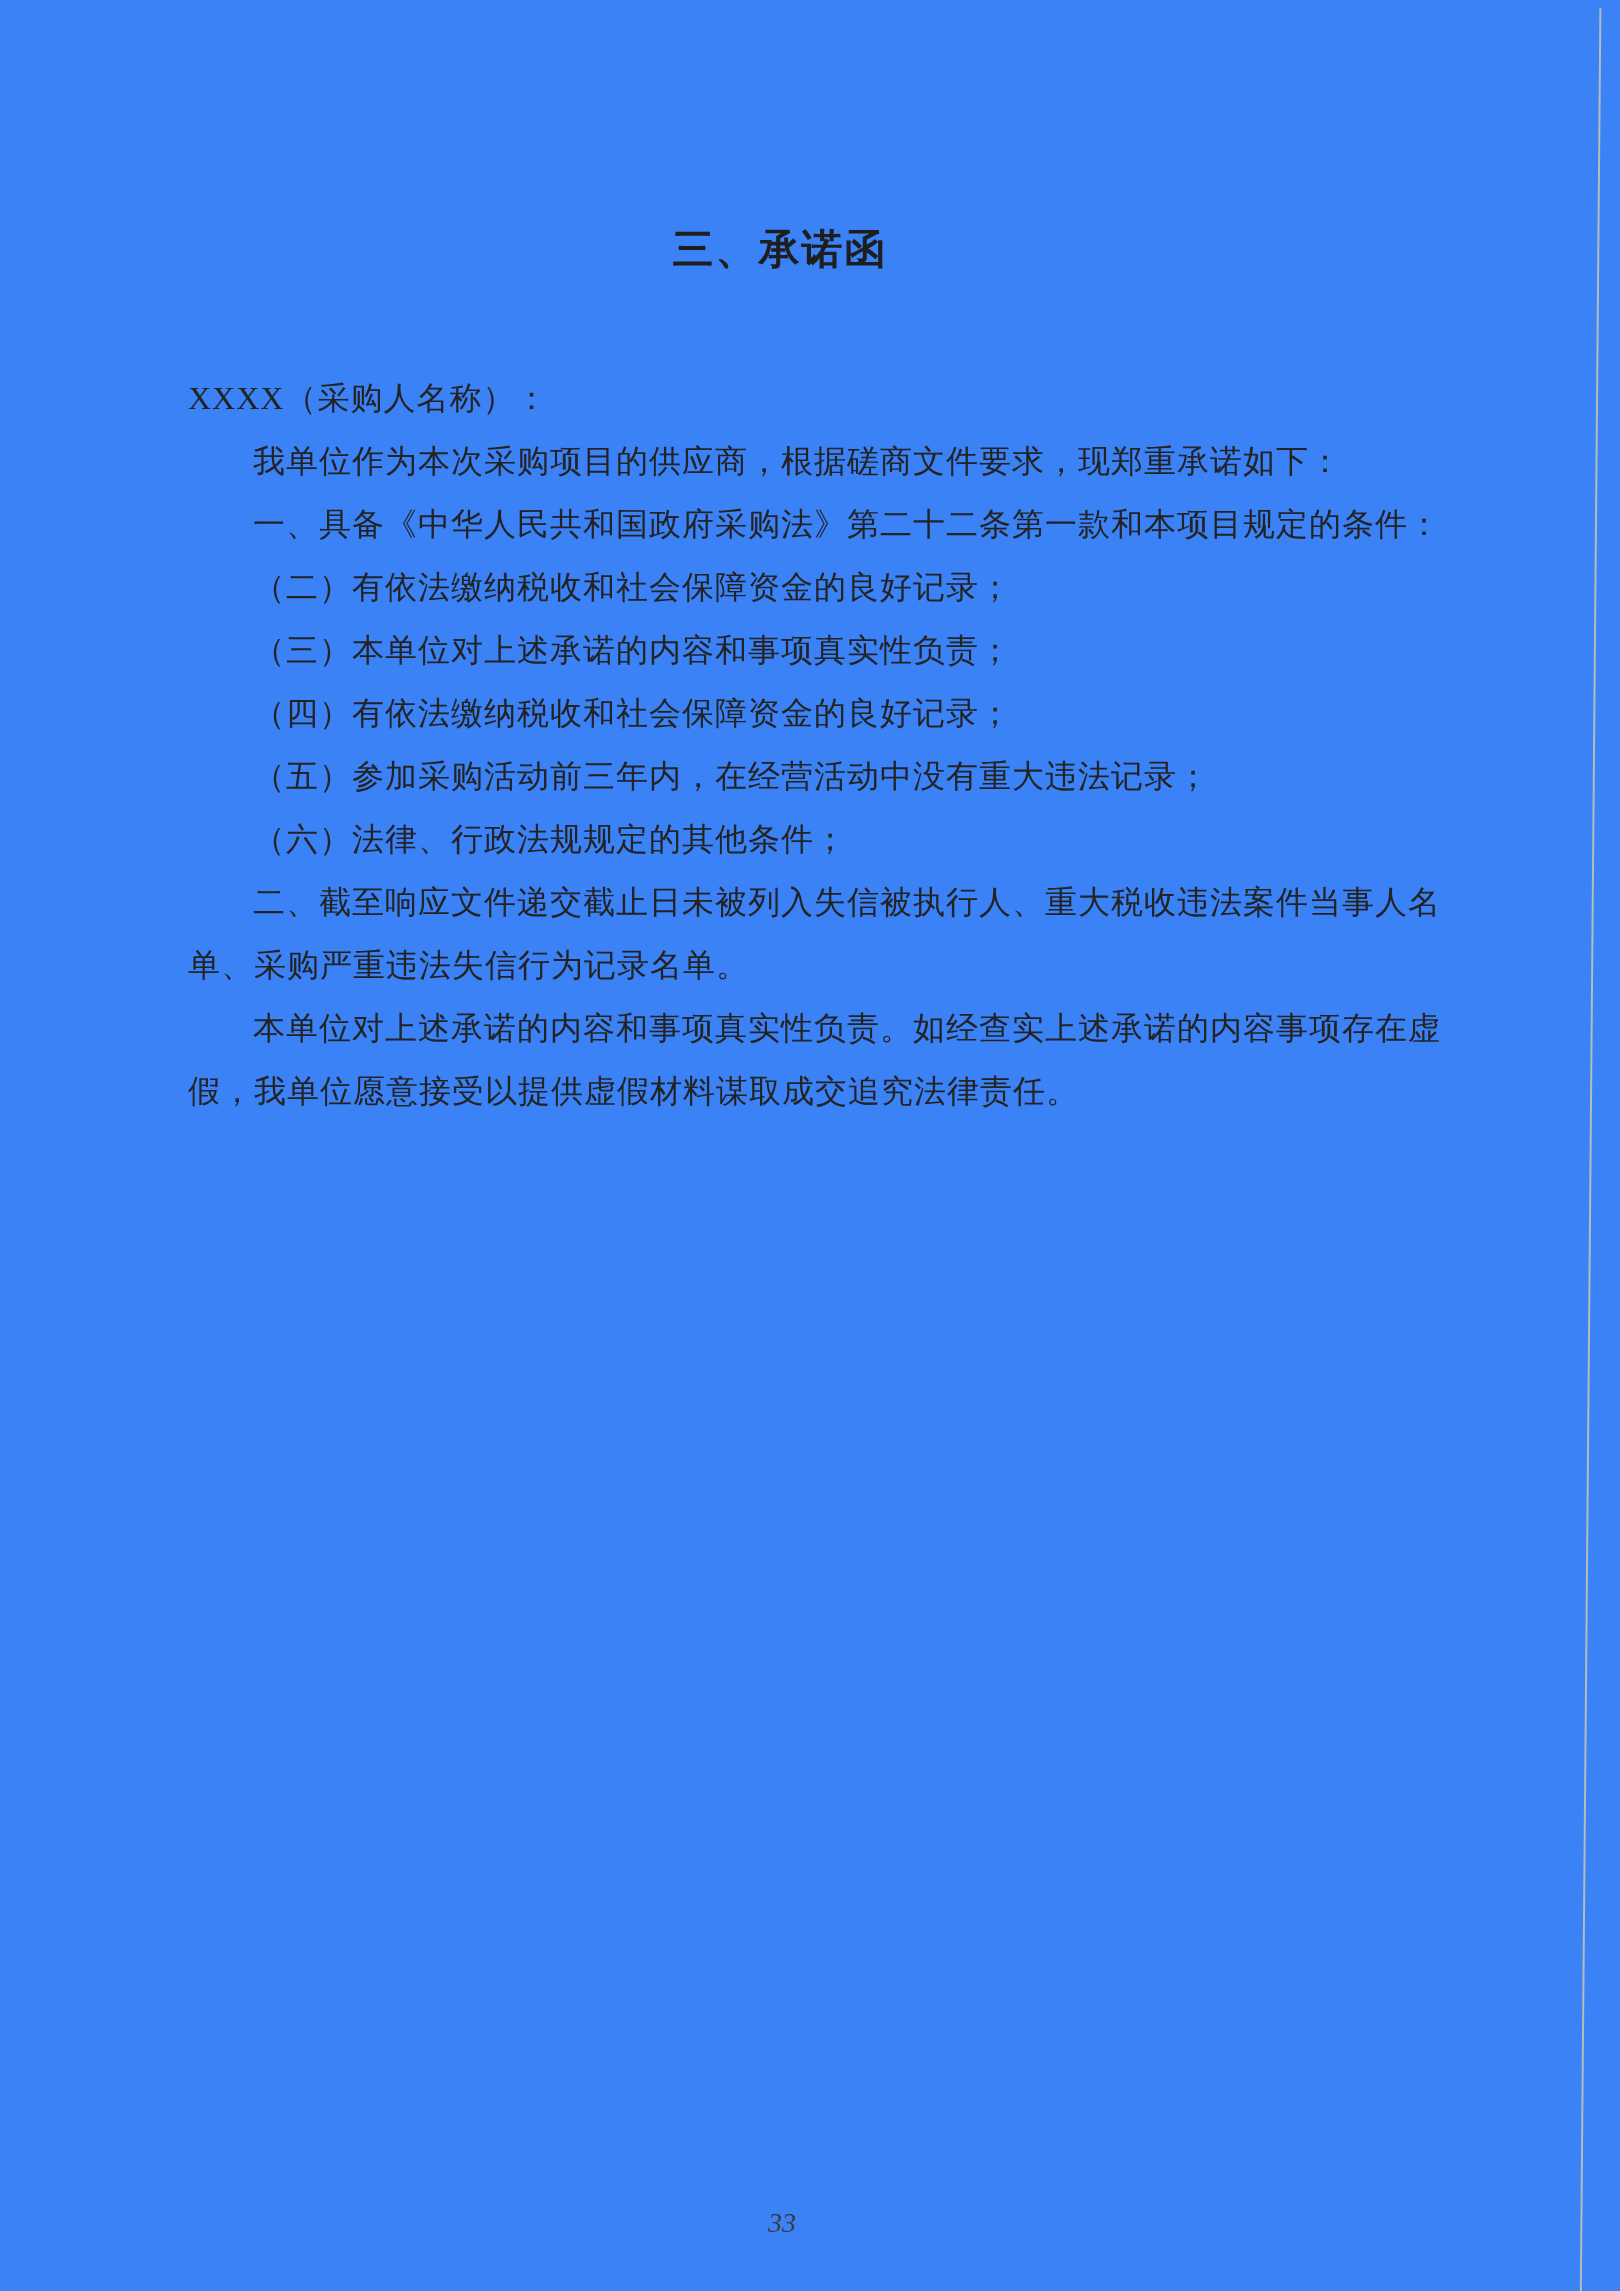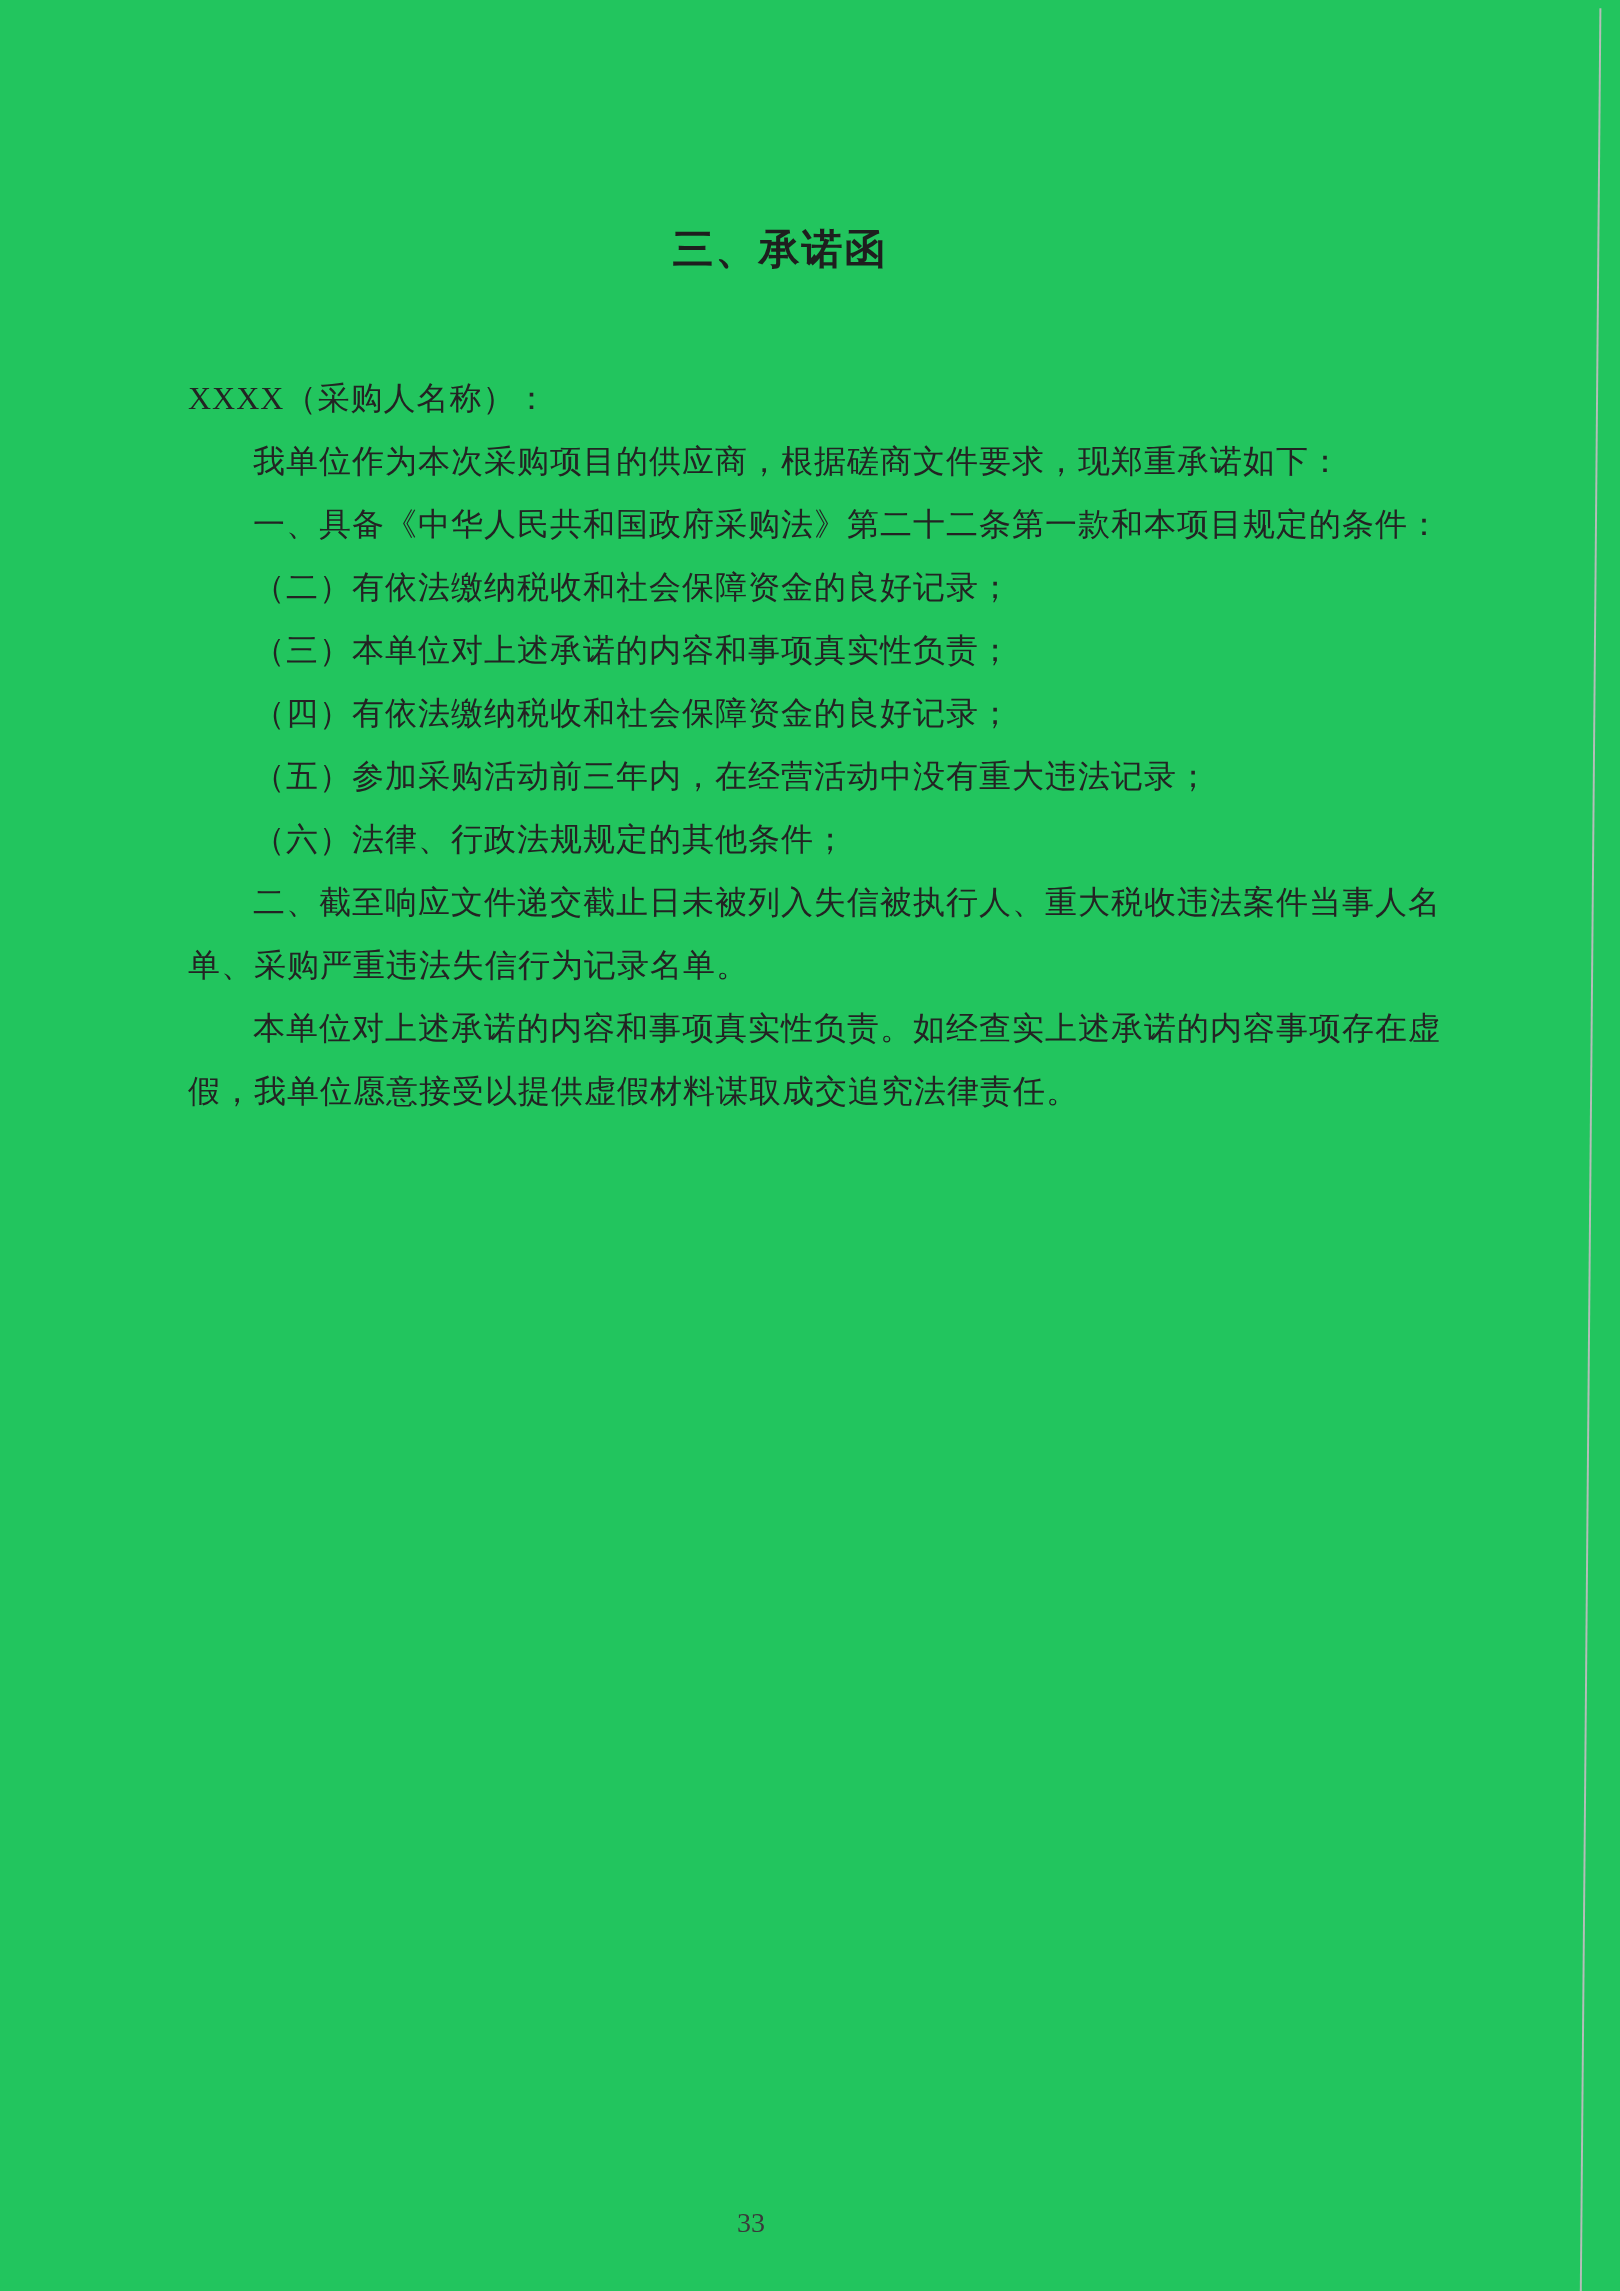--- a/index.html
+++ b/index.html
@@ -4,21 +4,21 @@
 <style>
   html, body {
     margin: 0;
     padding: 0;
     background: #ffffff;
   }
   .page {
     position: relative;
     width: 1620px;
     height: 2292px;
-    background: #22c55e;
+    background: #3b82f6;
     overflow: hidden;
     font-family: "Liberation Serif", "DejaVu Serif", serif;
     color: #232323;
   }
   .title {
     position: absolute;
     top: 222px;
     left: 0;
     width: 1560px;
     margin: 0;
@@ -57,23 +57,24 @@
     height: 68px;
   }
   .signature-block .date-line {
     padding-left: 32px;
   }
   .page-number {
     position: absolute;
     top: 2207px;
     left: 737px;
     width: 59px;
-    text-align: left;
+    text-align: right;
     font-size: 28px;
     color: #3a3a3a;
+    font-style: italic;
   }
   .artifact-svg {
     position: absolute;
     top: 0;
     left: 0;
     pointer-events: none;
   }
 </style>
 </head>
 <body>

